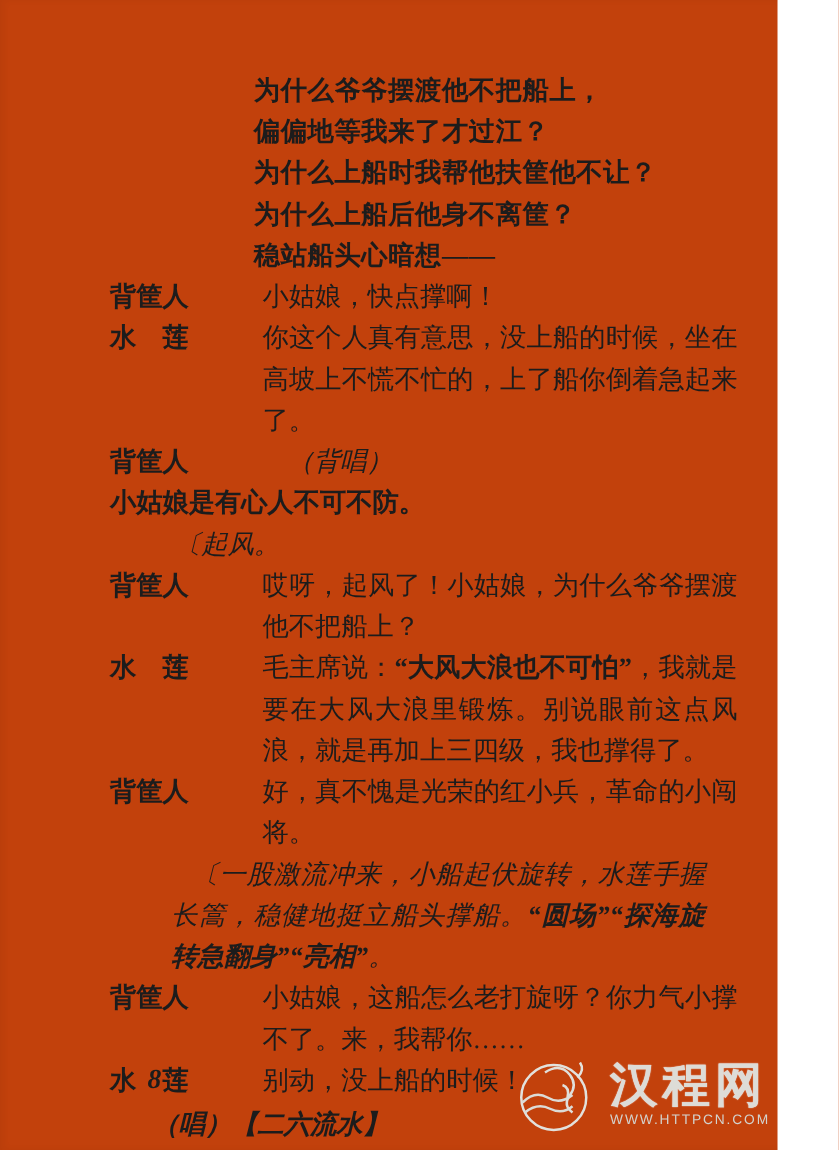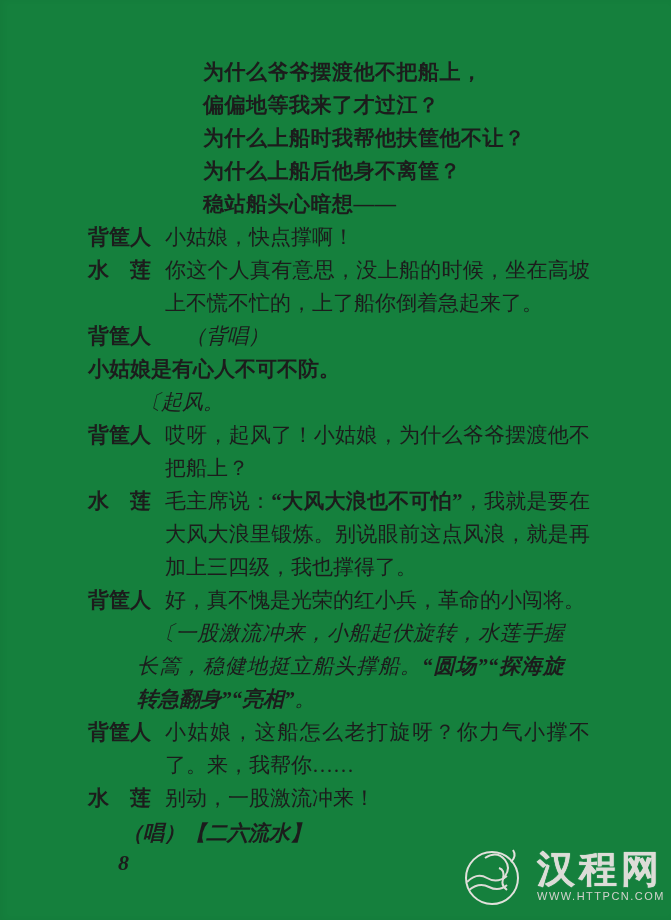--- a/index.html
+++ b/index.html
@@ -1,35 +1,35 @@
 <!DOCTYPE html>
 <html><head>
 <meta charset="utf-8">
 <style>
   html,body { margin:0; padding:0; }
   .page {
     position:relative;
-    width:671px; height:920px;
-    background:#15803d;
+    width:622px; height:920px;
+    background:#c2410c;
     color:#1c1c1c;
     font-family:"Liberation Serif","DejaVu Serif",serif;
     overflow:hidden;
     box-shadow:inset 3px 0 6px rgba(0,0,0,0.04);
   }
   .content {
     position:absolute; left:88px; top:56px; width:502px;
     font-size:21px; line-height:33px;
   }
   .verse-line {
     margin-left:115px;
     font-weight:bold;
     letter-spacing:0.5px;
     white-space:nowrap;
   }
-  .row { display:flex; }
+  .row { display:flex;gap:45px; }
   .speaker {
     flex:0 0 77px; width:77px;
     font-weight:bold;
     white-space:pre;
   }
   .speech { flex:1; text-align:justify; }
   .inline-direction { font-style:italic;margin-left:20px; }
   .sung-line { font-weight:bold; }
   .stage-short { margin-left:52px; font-style:italic; }
   .stage-long {
@@ -107,21 +107,21 @@
 
     <div class="stage-long"><span>〔一股激流冲来，小船起伏旋转，水莲手握长篙，稳健地挺立船头撑船。</span><span class="bold-seg">“圆场”“探海旋转急翻身”“亮相”</span><span>。</span></div>
 
     <div class="row">
       <span class="speaker">背筐人</span>
       <div class="speech">小姑娘，这船怎么老打旋呀？你力气小撑不了。来，我帮你……</div>
     </div>
 
     <div class="row">
       <span class="speaker">水　莲</span>
-      <div class="speech">别动，一股激流冲来！</div>
+      <div class="speech">别动，没上船的时候！</div>
     </div>
 
     <div class="tune-line">（唱）【二六流水】</div>
 
   </div>
 
   <div class="page-number">8</div>
 
   <div class="watermark">
     <svg class="wm-logo" viewBox="0 0 74 74" fill="none" stroke="#dddcd7" stroke-width="2">

